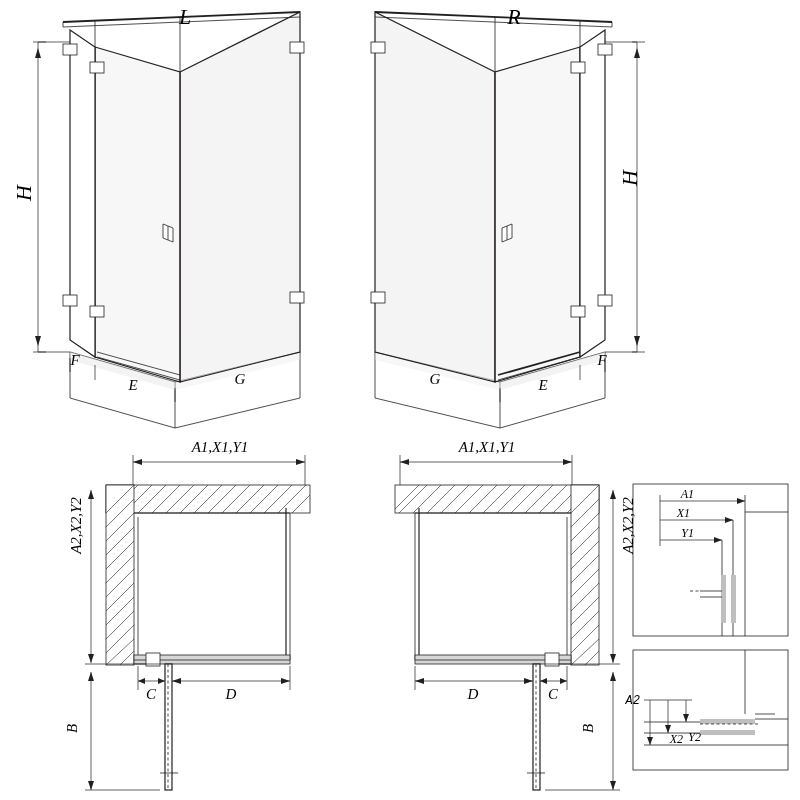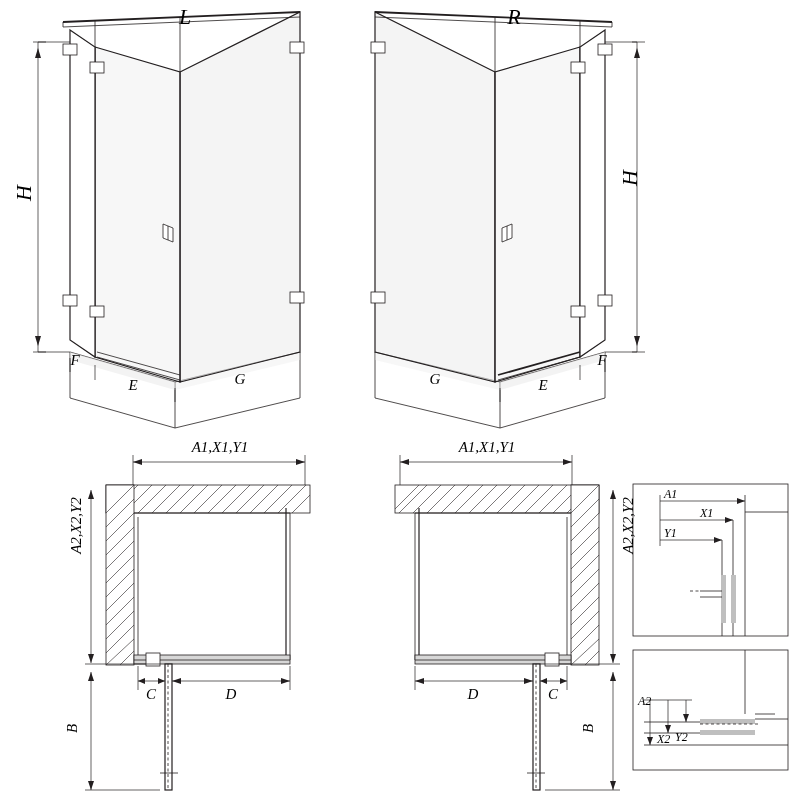--- a/index.html
+++ b/index.html
@@ -42,20 +42,21 @@
     font-family: "Liberation Serif", serif;
     fill: #231f20;
     font-size: 22px;
     font-style: italic;
   }
   .lbl-sm {
     font-family: "Liberation Serif", serif;
     fill: #231f20;
     font-size: 12px;
     font-style: italic;
+    text-align: right;
   }
 </style>
 </head>
 <body>
 
 <div id="root">
 
   <svg class="diagram" viewBox="0 0 800 800">
 
     <g>
@@ -382,20 +383,20 @@
   <div style="position:absolute; left:222px; top:686px; width:18px; text-align:center;" class="lbl">D</div>
   <div style="position:absolute; left:62px; top:720px; width:20px; text-align:center; transform:rotate(-90deg);" class="lbl">B</div>
 
   <div style="position:absolute; left:427px; top:439px; width:120px; text-align:center;" class="lbl">A1,X1,Y1</div>
   <div style="position:absolute; left:568px; top:517px; width:120px; text-align:center; transform:rotate(-90deg);" class="lbl">A2,X2,Y2</div>
   <div style="position:absolute; left:464px; top:686px; width:18px; text-align:center;" class="lbl">D</div>
   <div style="position:absolute; left:544px; top:686px; width:18px; text-align:center;" class="lbl">C</div>
   <div style="position:absolute; left:578px; top:720px; width:20px; text-align:center; transform:rotate(-90deg);" class="lbl">B</div>
 
   <div style="position:absolute; left:664px; top:487px; width:30px;" class="lbl-sm">A1</div>
-  <div style="position:absolute; left:700px; top:506px; width:30px;" class="lbl-sm">X1</div>
+  <div style="position:absolute; left:660px; top:506px; width:30px;" class="lbl-sm">X1</div>
   <div style="position:absolute; left:664px; top:526px; width:30px;" class="lbl-sm">Y1</div>
 
-  <div style="position:absolute; left:638px; top:694px; width:26px;" class="lbl-sm">A2</div>
+  <div style="position:absolute; left:614px; top:694px; width:26px;font-family:Liberation Mono, monospace;" class="lbl-sm">A2</div>
   <div style="position:absolute; left:657px; top:732px; width:26px;" class="lbl-sm">X2</div>
   <div style="position:absolute; left:675px; top:730px; width:26px;" class="lbl-sm">Y2</div>
 
 </div>
 
 </body></html>

